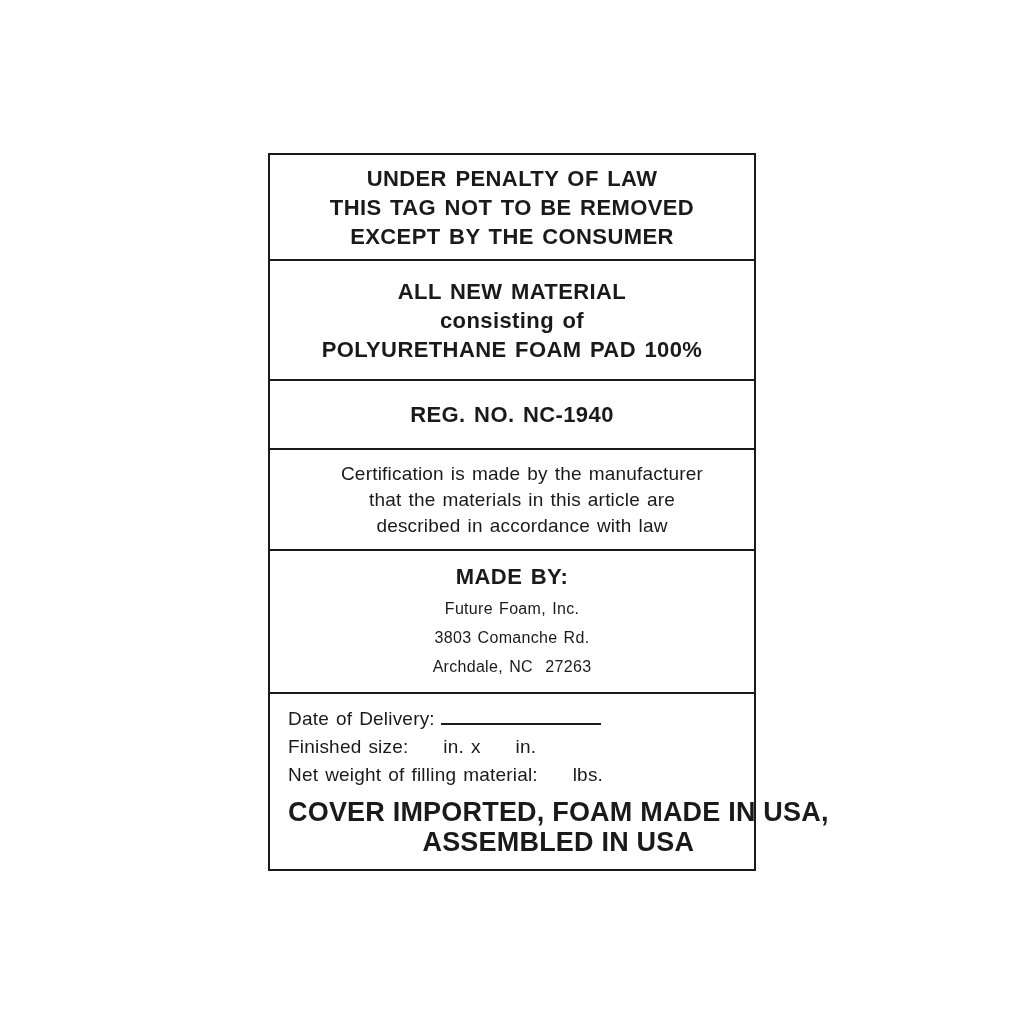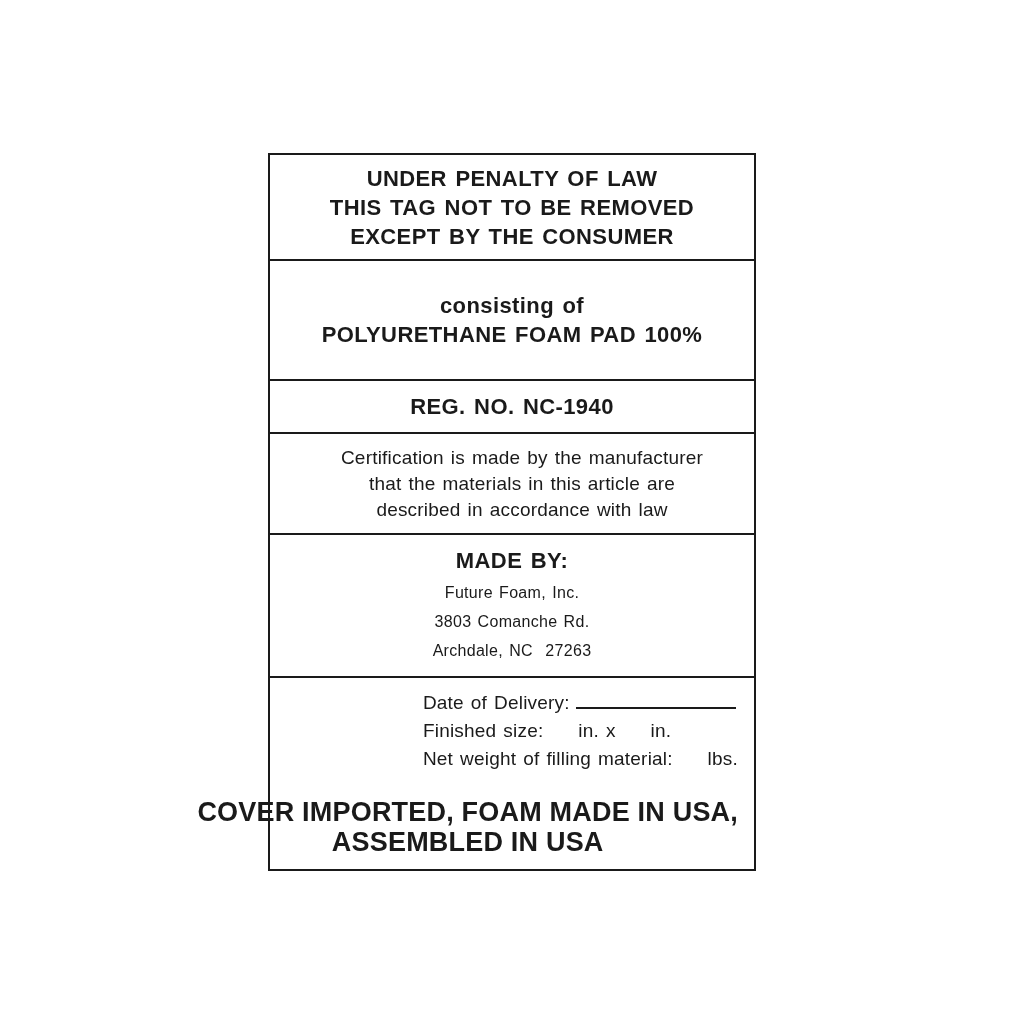--- a/index.html
+++ b/index.html
@@ -30,27 +30,27 @@
     display: flex;
     flex-direction: column;
     justify-content: center;
     align-items: center;
     text-align: left;
   }
   .row + .row { border-top: 2px solid #1a1a1a; }
 
   .row-penalty   { height: 104px; }
   .row-material  { height: 120px; }
-  .row-reg       { height: 53px;  }
+  .row-reg       { height: 69px;  }
   .row-cert      { height: 101px; }
   .row-madeby    { height: 143px; }
   .row-details   {
     flex: 1;
     justify-content: space-between;
-    align-items: flex-end;
+    align-items: flex-start;
     text-align: left;
     padding: 11px 16px 12px 18px;
   }
 
   .hline {
     font-weight: 700;
     font-size: 22px;
     line-height: 29px;
     letter-spacing: 0.4px;
     word-spacing: 2px;
@@ -103,20 +103,21 @@
 <div class="page">
   <div class="tag">
 
     <section class="row row-penalty">
       <div class="hline">UNDER PENALTY OF LAW</div>
       <div class="hline">THIS TAG NOT TO BE REMOVED</div>
       <div class="hline">EXCEPT BY THE CONSUMER</div>
     </section>
 
     <section class="row row-material">
+      <div class="hline">ALL NEW MATERIAL</div>
       <div class="hline">consisting of</div>
       <div class="hline">POLYURETHANE FOAM PAD 100%</div>
     </section>
 
     <section class="row row-reg">
       <div class="hline">REG. NO. NC-1940</div>
     </section>
 
     <section class="row row-cert">
       <div class="rline">Certification is made by the manufacturer</div>

